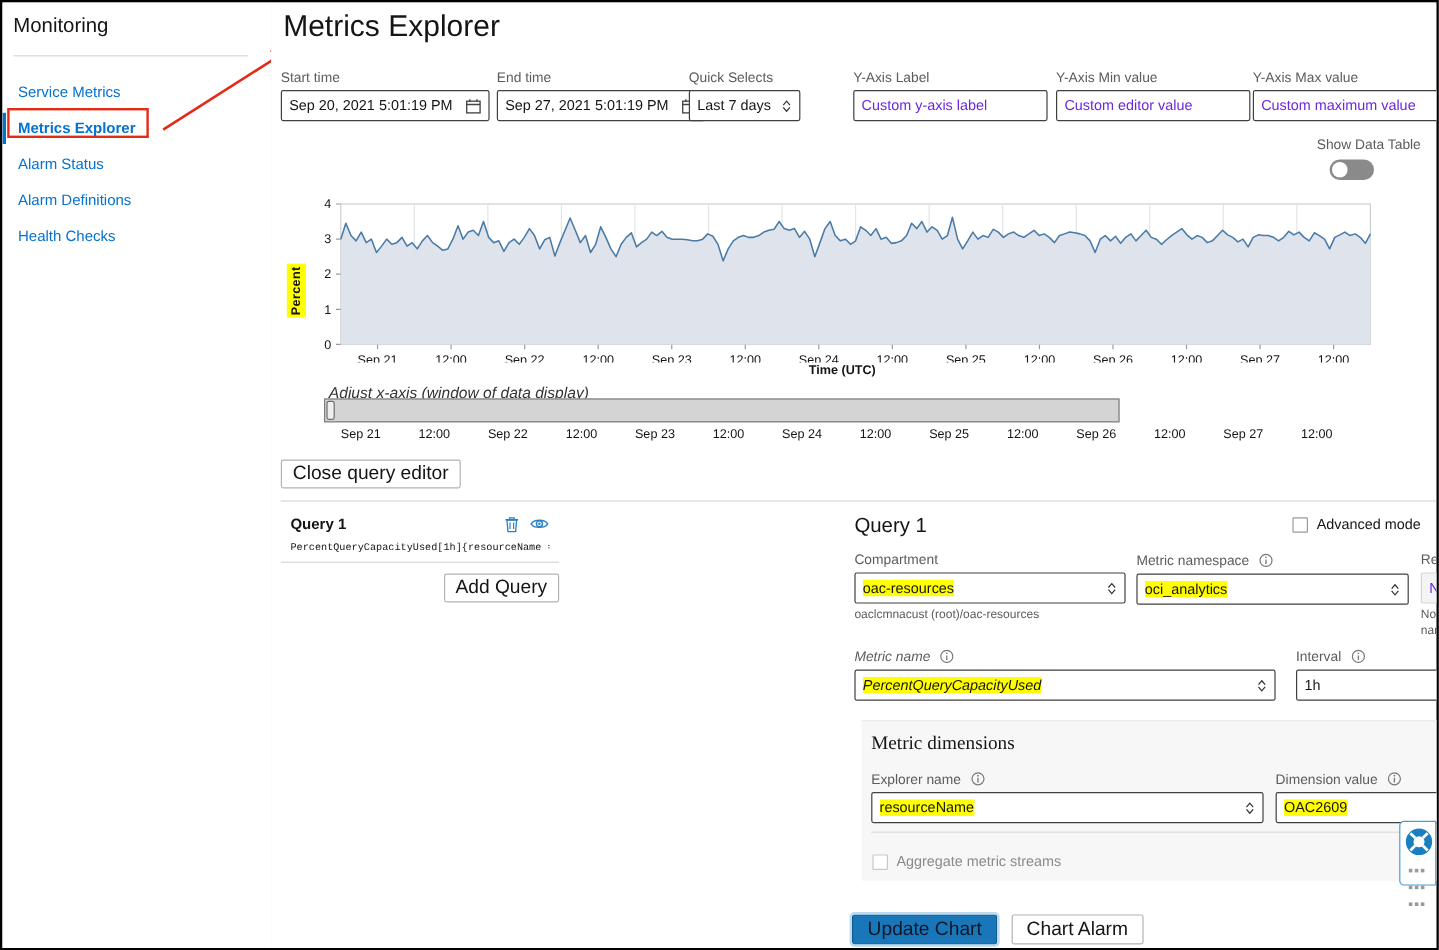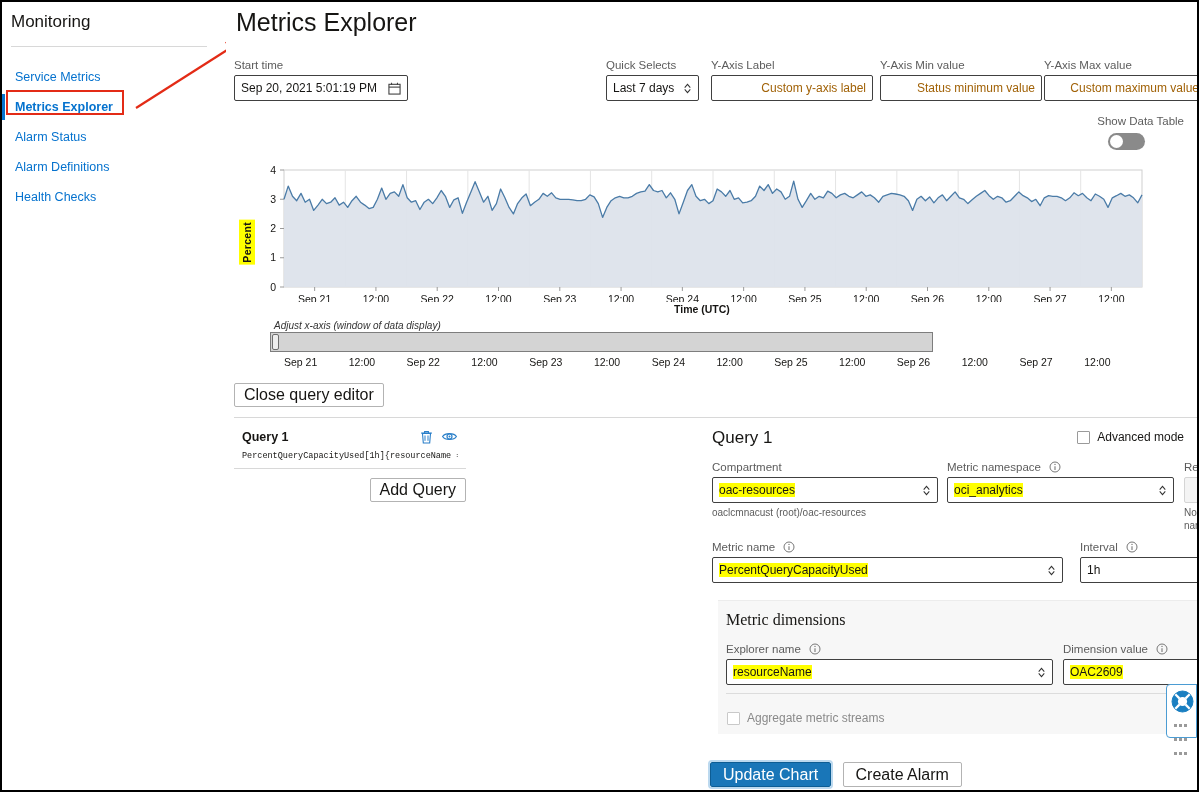--- a/index.html
+++ b/index.html
@@ -40,21 +40,21 @@
 
   .page-title { position:absolute; left:10px; top:6px; font-size:25px; font-weight:400; color:#161513; }
 
   
   .field-label { font-size:11.5px; color:#5c5c5c; margin-bottom:3px; display:block; line-height:13px; }
   .fld { position:absolute; }
   .input-box {
     height:26px; border:1px solid #404040; background:#fff; border-radius:2px;
     display:flex; align-items:center; padding:0 6px; font-size:12px; color:#161513; position:relative;
   }
-  .input-box.placeholder { color:#a16207;text-align:right; }
+  .input-box.placeholder { color:#6d28d9; }
   .input-box .txt { flex:1; white-space:nowrap; overflow:hidden; }
   .cal-icon { width:13px; height:13px; flex:0 0 13px; }
   .spin { width:9px; height:13px; flex:0 0 9px; }
 
   
   .sdt-label { position:absolute; right:13px; top:113px; font-size:11.5px; color:#5c5c5c; }
   .toggle {
     position:absolute; right:52px; top:131px; width:37px; height:17px;
     background:#8a8a8a; border-radius:9px;
   }
@@ -63,33 +63,33 @@
   
   .chart-wrap { position:absolute; left:8px; top:155px; width:920px; height:150px; }
   .chart-svg { position:absolute; left:0; top:0; }
   .percent-label {
     position:absolute; left:5px; top:63px; background:#ffff00; color:#161513;
     font-size:10.5px; font-weight:bold; padding:2px 2px;
     writing-mode:vertical-rl; transform:rotate(180deg); letter-spacing:0.3px;
   }
   .xaxis-title { position:absolute; left:440px; top:146px; font-size:10.5px; font-weight:bold; color:#161513; }
 
-  .adjust-note { position:absolute; left:48px; top:318px; font-size:10px; color:#333; font-style:italic; }
+  .adjust-note { position:absolute; left:48px; top:318px; font-size:13px; color:#333; font-style:italic; }
   .slider-track { position:absolute; left:44px; top:330px; width:663px; height:20px; background:#d4d4d4; border:1px solid #7d7d7d; }
   .slider-handle { position:absolute; left:46px; top:332px; width:7px; height:16px; background:#eeeeee; border:1px solid #6e6e6e; border-radius:2px; }
   .slider-ticks { position:absolute; left:0px; top:354px; width:920px; height:16px; }
   .tick-lbl { position:absolute; font-size:10.5px; color:#161513; transform:translateX(-50%); }
 
   .btn {
     border:1px solid #b3b3b3; background:#fff; border-radius:2px;
     font-size:16px; color:#161513; padding:0 9px; height:24px; line-height:22px;
     cursor:pointer; display:inline-block; font-family:"Liberation Sans", sans-serif;
   }
   .btn-primary {
-    background:#1976b8; border:1px solid #0d5d94; color:#ffffff; outline:2px solid #bcd9ef; outline-offset:0px;
+    background:#1976b8; border:1px solid #0d5d94; color:#0f172a; outline:2px solid #bcd9ef; outline-offset:0px;
   }
   .btn-close-qe { position:absolute; left:8px; top:381px; }
 
   
   .panel-top-rule { position:absolute; left:8px; top:415px; right:0; height:1px; background:#d8d8d8; }
   .qlist { position:absolute; left:8px; top:418px; width:232px; }
   .qcard { border-bottom:1px solid #d8d8d8; padding:8px 8px 7px 8px; background:#fff; }
   .qcard-head { display:flex; align-items:center; }
   .qcard-title { font-size:12.5px; font-weight:bold; color:#161513; flex:1; }
   .icon-btn { width:17px; height:17px; margin-left:6px; cursor:pointer; }
@@ -172,43 +172,55 @@
         <span class="txt">Sep 20, 2021 5:01:19 PM</span>
         <svg class="cal-icon" viewBox="0 0 14 14">
           <rect x="1" y="2.5" width="12" height="10.5" fill="none" stroke="#444" stroke-width="1.2"></rect>
           <line x1="1" y1="5.5" x2="13" y2="5.5" stroke="#444" stroke-width="1.2"></line>
           <line x1="3.8" y1="0.8" x2="3.8" y2="3.2" stroke="#444" stroke-width="1.2"></line>
           <line x1="10.2" y1="0.8" x2="10.2" y2="3.2" stroke="#444" stroke-width="1.2"></line>
         </svg>
       </div>
     </div>
 
-
-    <div class="fld" style="left:380px; top:57px; width:93px;">
+    <div class="fld" style="left:188px; top:57px; width:174px;">
+      <label class="field-label">End time</label>
+      <div class="input-box">
+        <span class="txt">Sep 27, 2021 5:01:19 PM</span>
+        <svg class="cal-icon" viewBox="0 0 14 14">
+          <rect x="1" y="2.5" width="12" height="10.5" fill="none" stroke="#444" stroke-width="1.2"></rect>
+          <line x1="1" y1="5.5" x2="13" y2="5.5" stroke="#444" stroke-width="1.2"></line>
+          <line x1="3.8" y1="0.8" x2="3.8" y2="3.2" stroke="#444" stroke-width="1.2"></line>
+          <line x1="10.2" y1="0.8" x2="10.2" y2="3.2" stroke="#444" stroke-width="1.2"></line>
+        </svg>
+      </div>
+    </div>
+
+    <div class="fld" style="left:348px; top:57px; width:93px;">
       <label class="field-label">Quick Selects</label>
       <div class="input-box">
         <span class="txt">Last 7 days</span>
         <svg class="spin" viewBox="0 0 9 14">
           <polyline points="1.5,6 4.5,2.5 7.5,6" fill="none" stroke="#333" stroke-width="1.1"></polyline>
           <polyline points="1.5,8 4.5,11.5 7.5,8" fill="none" stroke="#333" stroke-width="1.1"></polyline>
         </svg>
       </div>
     </div>
 
     <div class="fld" style="left:485px; top:57px; width:162px;">
       <label class="field-label">Y-Axis Label</label>
       <div class="input-box placeholder">
         <span class="txt">Custom y-axis label</span>
       </div>
     </div>
 
     <div class="fld" style="left:654px; top:57px; width:162px;">
       <label class="field-label">Y-Axis Min value</label>
       <div class="input-box placeholder">
-        <span class="txt">Status minimum value</span>
+        <span class="txt">Custom editor value</span>
       </div>
     </div>
 
     <div class="fld" style="left:818px; top:57px; width:162px;">
       <label class="field-label">Y-Axis Max value</label>
       <div class="input-box placeholder">
         <span class="txt">Custom maximum value</span>
       </div>
     </div>
 
@@ -368,21 +380,21 @@
         
         
       </label>
       <div class="input-box placeholder" style="background:#f4f4f4; border-color:#d5d5d5;">
         <span class="txt">No resource group</span>
 
       </div>
       <div class="hint">No resource groups for selected compartment and namespace</div>
     </div>
 
-    <div class="fld" style="left:486px; top:539px; width:351px;">
+    <div class="fld" style="left:486px; top:539px; width:351px;font-style:italic;">
       <label class="field-label">
         <span>Metric name</span>
         <svg class="help-i" viewBox="0 0 12 12">
           <circle cx="6" cy="6" r="5" fill="none" stroke="#777" stroke-width="1"></circle>
           <circle cx="6" cy="3.4" r="0.7" fill="#777"></circle>
           <line x1="6" y1="5.2" x2="6" y2="9" stroke="#777" stroke-width="1.1"></line>
         </svg>
       </label>
       <div class="input-box">
         <span class="txt"><span class="hl">PercentQueryCapacityUsed</span></span>
@@ -448,21 +460,21 @@
 
       <div style="position:absolute; left:9px; top:110px; display:flex; align-items:center;">
         <span class="cb grey"></span>
         <span style="color:#8a8a8a;">Aggregate metric streams</span>
       </div>
 
     </div>
 
     <div class="footer-btns">
       <button class="btn btn-primary" style="height:25px; line-height:23px; padding:0 12px;">Update Chart</button>
-      <button class="btn" style="height:25px; line-height:23px; margin-left:8px; padding:0 12px;">Create Alarm</button>
+      <button class="btn" style="height:25px; line-height:23px; margin-left:8px; padding:0 12px;">Chart Alarm</button>
     </div>
 
     <div class="help-widget">
       <svg width="25" height="25" style="position:absolute;left:3px;top:4px;" viewBox="0 0 25 25">
         <circle cx="12.5" cy="12.5" r="10.5" fill="#1a7fc1"></circle>
         <circle cx="12.5" cy="12.5" r="4.6" fill="#fff"></circle>
         <circle cx="12.5" cy="12.5" r="10.5" fill="none" stroke="#1a7fc1" stroke-width="1"></circle>
         <line x1="5.3" y1="5.3" x2="9.4" y2="9.4" stroke="#fff" stroke-width="2.3"></line>
         <line x1="19.7" y1="5.3" x2="15.6" y2="9.4" stroke="#fff" stroke-width="2.3"></line>
         <line x1="5.3" y1="19.7" x2="9.4" y2="15.6" stroke="#fff" stroke-width="2.3"></line>

